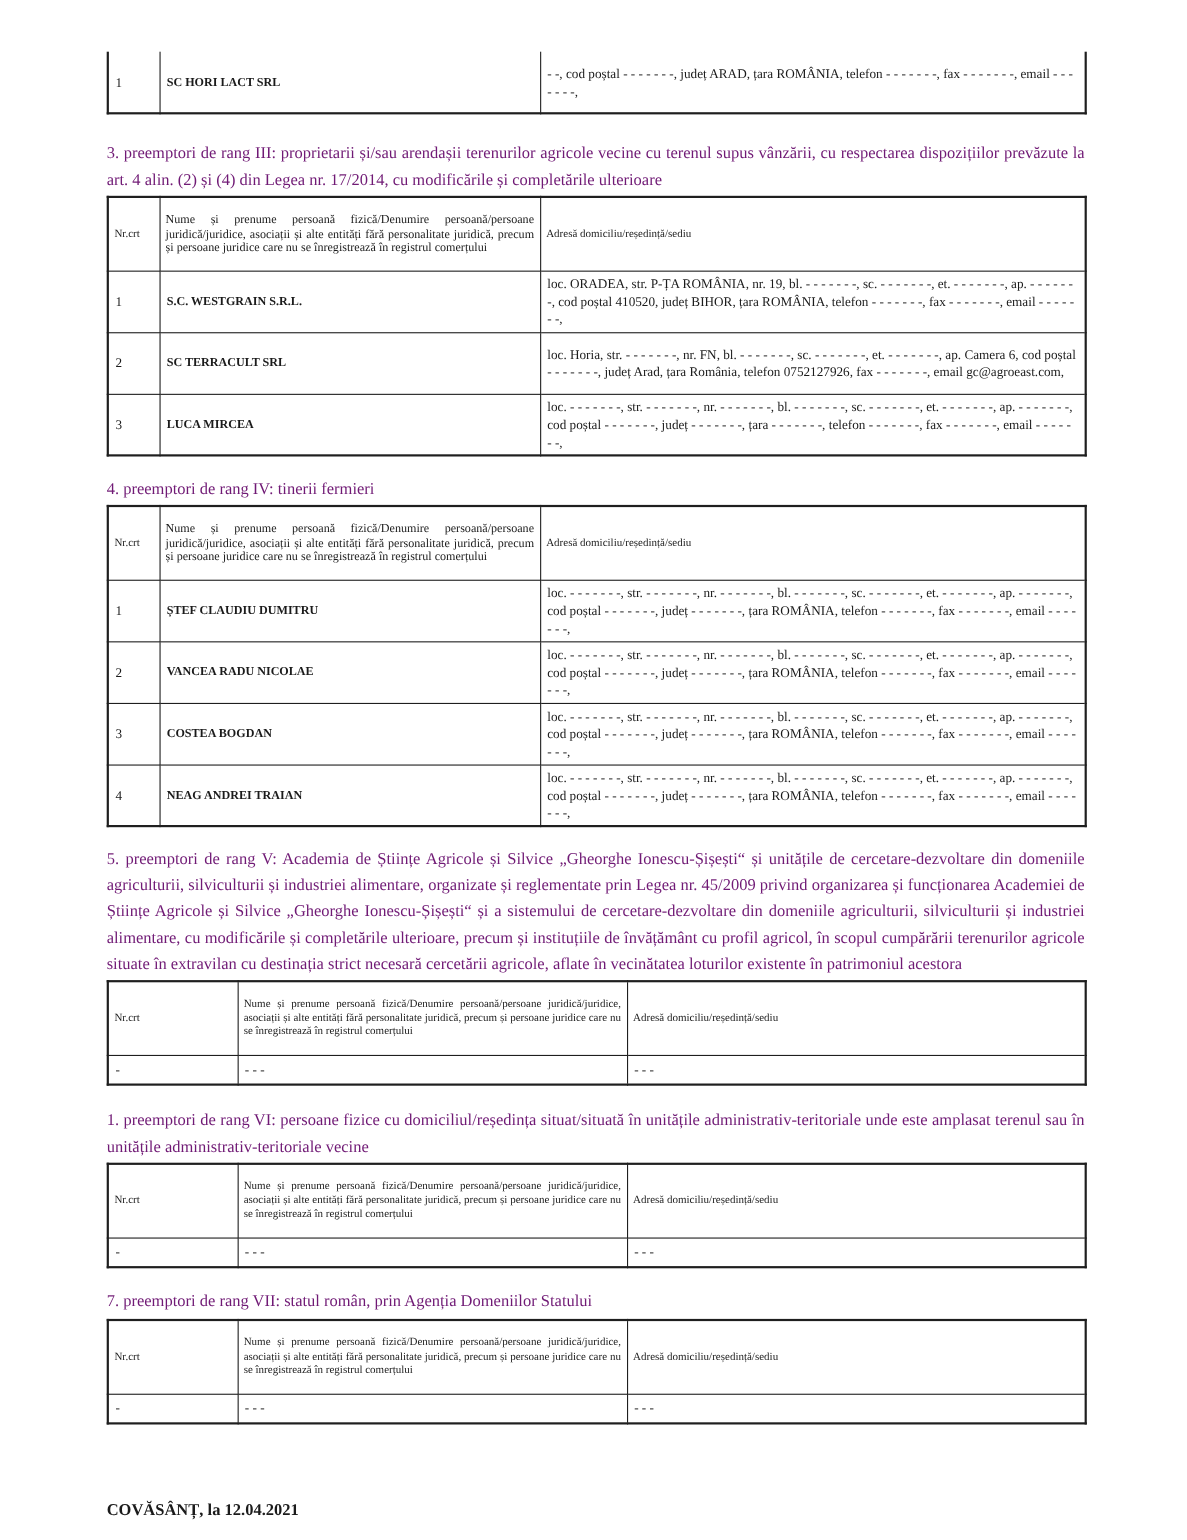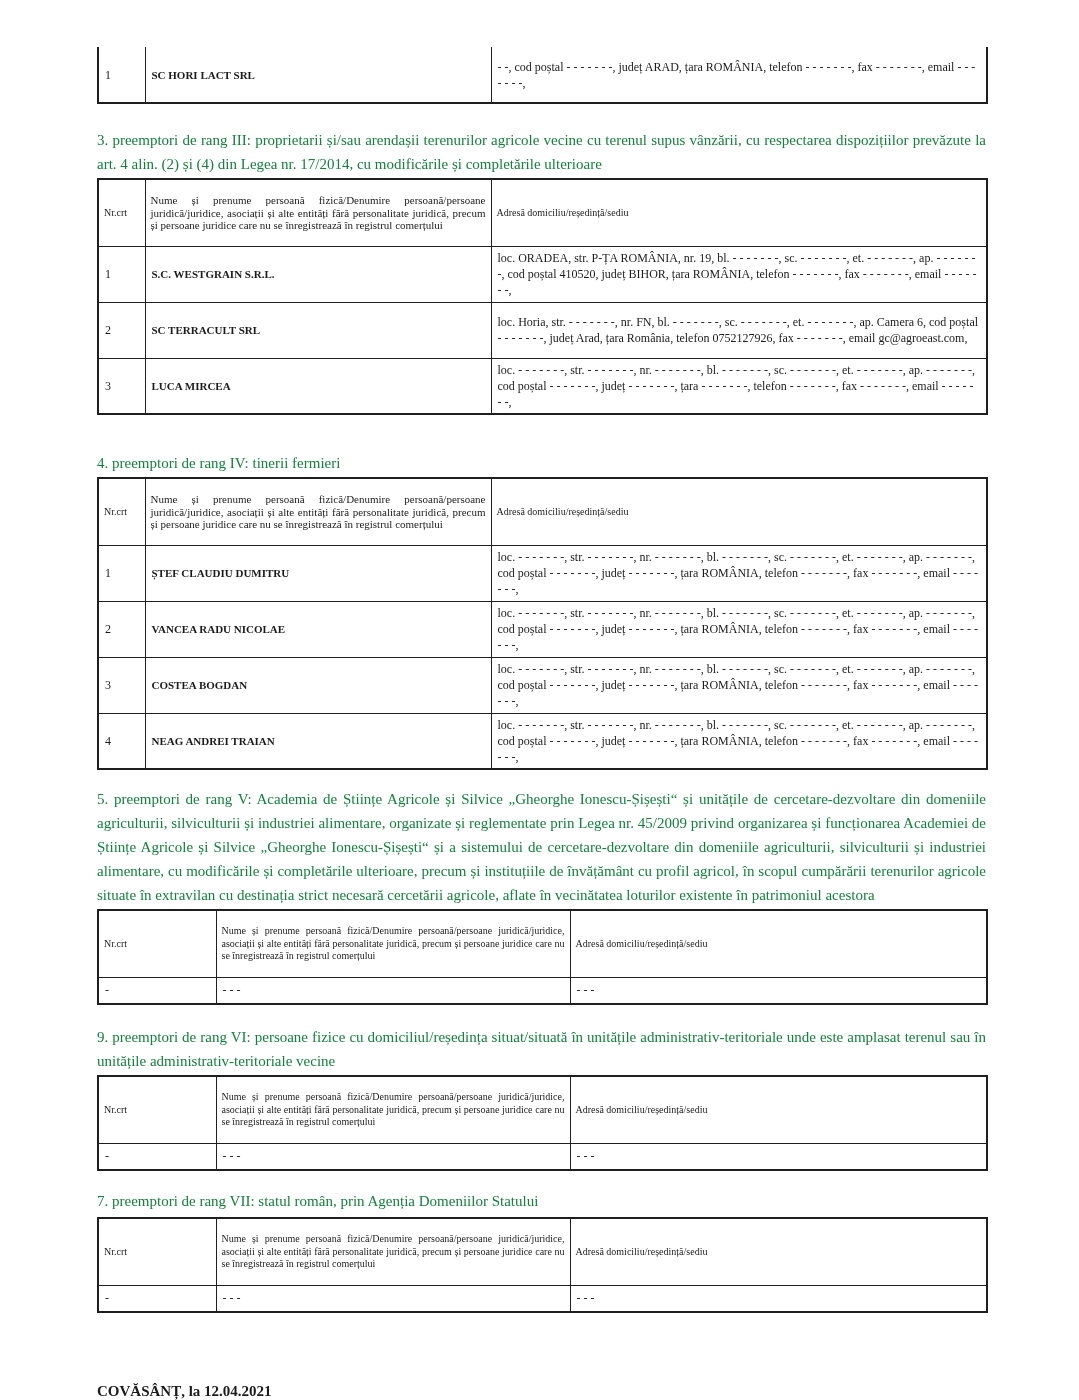--- a/index.html
+++ b/index.html
@@ -6,24 +6,24 @@
   html,body { background:#ffffff; }
   body {
     width:1079px; height:1400px;
     font-family:"Liberation Serif","DejaVu Serif",serif;
     color:#1b1b1b;
   }
   .page { position:relative; width:1079px; height:1400px; background:#fff; overflow:hidden; }
   .content { position:absolute; left:97px; top:0; width:889px; }
 
   .sec-heading {
-    font-size:15px; line-height:24px; text-align:justify; color:#15803d;
+    font-size:15px; line-height:24px; text-align:justify; color:#701a75;
   }
   .h3 { margin-top:24px; margin-bottom:2px; }
-  .h4 { margin-top:36px; margin-bottom:2px; }
+  .h4 { margin-top:18px; margin-bottom:2px; }
   .h5 { margin-top:17px; margin-bottom:2px; }
   .h6 { margin-top:20px; margin-bottom:2px; }
   .h7 { margin-top:18px; margin-bottom:4px; }
 
   table.doc-table {
     border-collapse:collapse; width:889px; table-layout:fixed;
     border:2px solid #1f1f1f;
   }
   table.doc-table td {
     border:1px solid #1f1f1f;
@@ -155,21 +155,21 @@
         <td>Adresă domiciliu/reședință/sediu</td>
       </tr>
       <tr class="row">
         <td class="nr-cell">-</td>
         <td class="name-cell">- - -</td>
         <td class="addr-cell">- - -</td>
       </tr>
     </tbody>
       </table>
 
-    <p class="sec-heading h6">9. preemptori de rang VI: persoane fizice cu domiciliul/reședința situat/situată în unitățile administrativ-teritoriale unde este amplasat terenul sau în unitățile administrativ-teritoriale vecine</p>
+    <p class="sec-heading h6">1. preemptori de rang VI: persoane fizice cu domiciliul/reședința situat/situată în unitățile administrativ-teritoriale unde este amplasat terenul sau în unitățile administrativ-teritoriale vecine</p>
     <table class="doc-table t567">
       <colgroup>
           <col style="width:118px">
           <col style="width:354px">
           <col style="width:417px">
         </colgroup>
       <tbody>
           <tr class="hdr">
         <td class="nr-cell">Nr.crt</td>
         <td class="name-cell">Nume și prenume persoană fizică/Denumire persoană/persoane juridică/juridice, asociații și alte entități fără personalitate juridică, precum și persoane juridice care nu se înregistrează în registrul comerțului</td>

